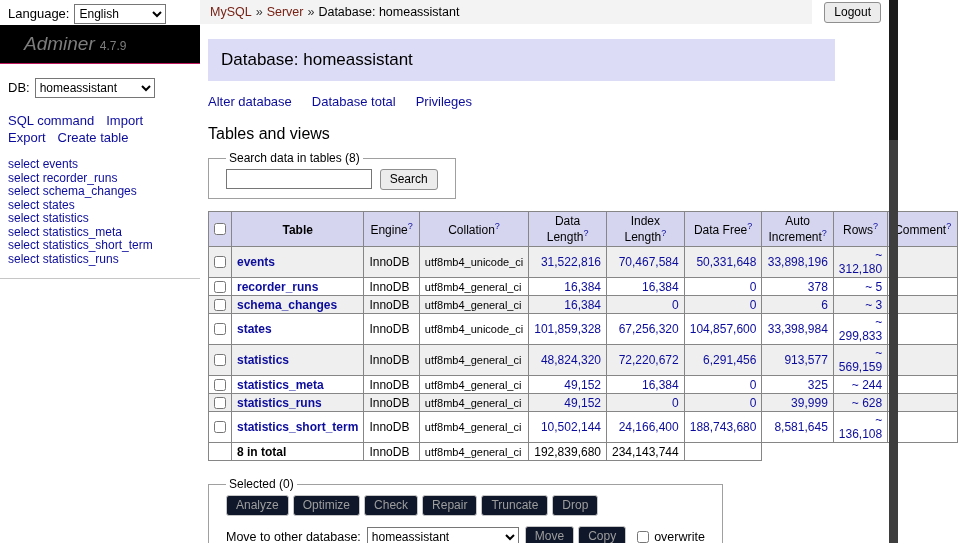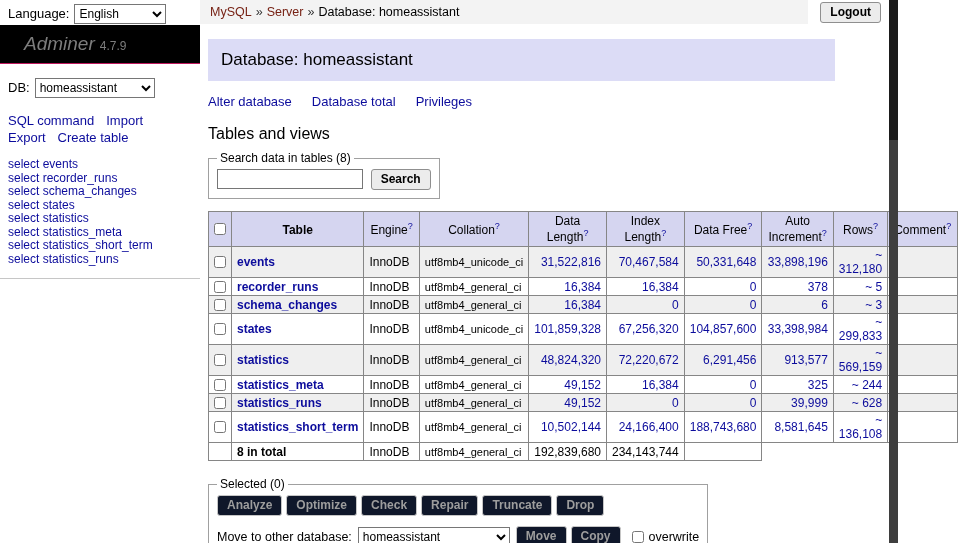--- a/index.html
+++ b/index.html
@@ -10,21 +10,21 @@
     font-size: 13px; color: #000;
   }
   a { color: var(--link, #0c0c9c); text-decoration: none; cursor: pointer; }
   button { font-family: "Liberation Sans", "DejaVu Sans", sans-serif; }
   select, input[type=text] {
     font: 12px "Liberation Sans", "DejaVu Sans", sans-serif;
     border: 1px solid #767676; background: #fff; height: 20px;
   }
   .btn {
     font-size: 12px; padding: 2px 9px 3px; background: #ececec;
-    border: 1px solid #8f8f8f; border-radius: 3px; color: #000; font-weight: bold;
+    border: 1px solid #8f8f8f; border-radius: 3px; color: #000;
   }
   .btn:disabled { color: #9d9d9d; background: #0f172a; border-color: #c6c6c6; }
 
   .page { display: flex; width: 898px; height: 543px; }
   .sidebar { width: 200px; flex: none; }
   .content { flex: 1 1 auto; min-width: 0; }
   .vscroll { width: 9px; flex: none; background: #3e3e3e; position: relative; }
   .vscroll .thumb { position: absolute; left: 0; top: 0; width: 100%; height: 140px; background: #1b1b1b; }
 
   
@@ -52,21 +52,21 @@
 
   .main { padding: 7px 54px 0 8px; }
   .page-title {
     margin: 7px 0 0; font-size: 17px; font-weight: normal;
     background: var(--title-bar, #dcdcf6); padding: 11px 13px;
   }
   .action-links { margin: 13px 0 0; }
   .action-links a { margin-right: 20px; }
   h3 { font-weight: normal; font-size: 16px; margin: 15px 0 0; line-height: 19px; }
 
-  fieldset { display: inline-block; border: 1px solid #a0a0a0; margin: 8px 0 0; padding: 4px 8px 8px; }
+  fieldset { display: inline-block; border: 1px solid #a0a0a0; margin: 8px 0 0; padding: 4px 17px 8px; }
   legend { font-size: 12px; padding: 0 3px; }
   .search-input { width: 146px; padding: 1px 3px; margin-right: 4px; }
 
   .data-table { border-collapse: collapse; margin-top: 12px; font-size: 12px; }
   .data-table th, .data-table td { border: 1px solid #868686; padding: 1px 5px; height: 18px; }
   .data-table th { background: var(--table-header, #d5d5f0); font-weight: normal; text-align: center; padding: 2px 6px; }
   .data-table th:nth-child(2) { font-weight: bold; }
   sup.help { color: var(--link, #0c0c9c); font-size: 9px; }
   .check-col { text-align: center; width: 20px; padding: 0 3px !important; }
   input[type=checkbox] { width: 12px; height: 12px; margin: 2px; vertical-align: middle; }

